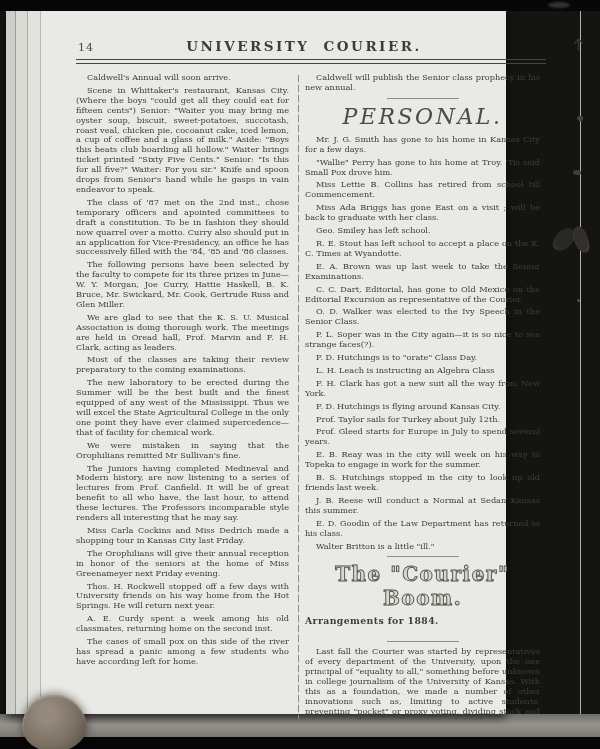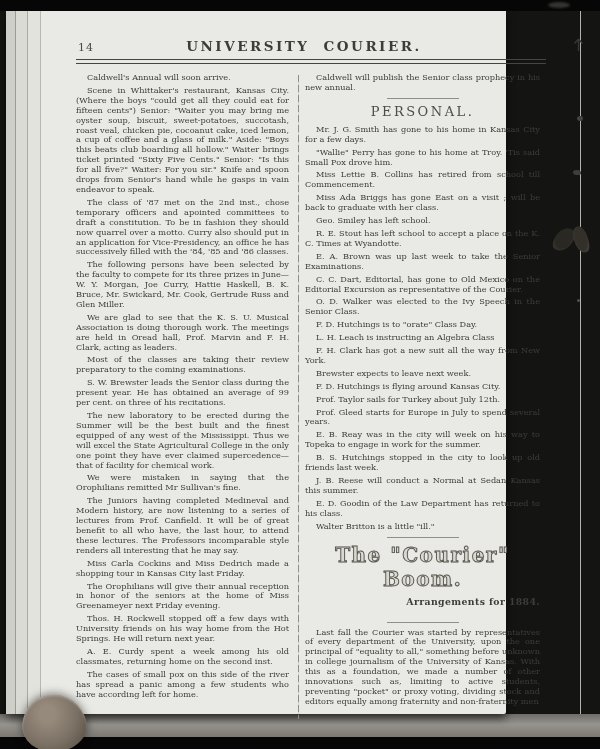--- a/index.html
+++ b/index.html
@@ -62,30 +62,30 @@
   .col-divider{width:1px;margin:2px 6px 0 9px;
     background:repeating-linear-gradient(180deg,#8e8e88 0 7px,rgba(142,142,136,.25) 7px 10px);}
   .col-right{width:235px;}
 
   .para{
     font-size:8.2px;line-height:9.9px;color:#3d3d3a;
     text-align:justify;text-indent:11px;margin:0 0 3px 0;
   }
   .rule-short{width:72px;border-top:1px solid #8f8f89;margin:5px auto;}
   .personal-heading{
-    text-align:center;font-size:13px;letter-spacing:2.5px;font-weight:400;
-    color:#4c4c48;margin:1px 0 6px;
+    text-align:center;font-size:22px;letter-spacing:2.5px;font-weight:400;
+    color:#4c4c48;margin:1px 0 6px;font-style:italic;
   }
   .boom-heading{
     text-align:center;font-size:20px;font-weight:bold;letter-spacing:1.5px;
     margin:3px 0 5px;color:#d9d9d3;
     -webkit-text-stroke:0.9px #57554d;text-stroke:0.9px #57554d;
     text-shadow:0 0 1px rgba(80,78,70,.55);
   }
-  .boom-sub{text-align:right;font-weight:bold;font-size:9.3px;color:#3d3d3a;margin:3px 0 15px;letter-spacing:.4px;}
+  .boom-sub{text-align:left;font-weight:bold;font-size:9.3px;color:#3d3d3a;margin:3px 0 15px;letter-spacing:.4px;}
 </style>
 </head>
 <body>
 
 <div class="band-top">
     <div class="smudge"></div>
   </div>
 <div class="strip-bottom-gray"></div>
 <div class="band-bottom"></div>
 
@@ -114,21 +114,20 @@
     <div class="double-rule"></div>
 
     <div class="columns">
       <div class="col-left">
           <p class="para">Caldwell's Annual will soon arrive.</p>
           <p class="para">Scene in Whittaker's restaurant, Kansas City. (Where the boys "could get all they could eat for fifteen cents") Senior: "Waiter you may bring me oyster soup, biscuit, sweet-potatoes, succotash, roast veal, chicken pie, cocoanut cake, iced lemon, a cup of coffee and a glass of milk." Aside: "Boys this beats club boarding all hollow." Waiter brings ticket printed "Sixty Five Cents." Senior: "Is this for all five?" Waiter: For you sir." Knife and spoon drops from Senior's hand while he gasps in vain endeavor to speak.</p>
           <p class="para">The class of '87 met on the 2nd inst., chose temporary officers and apointed committees to draft a constitution. To be in fashion they should now quarrel over a motto. Curry also should put in an application for Vice-Presidency, an office he has successively filled with the '84, '85 and '86 classes.</p>
           <p class="para">The following persons have been selected by the faculty to compete for its three prizes in June—W. Y. Morgan, Joe Curry, Hattie Haskell, B. K. Bruce, Mr. Swickard, Mr. Cook, Gertrude Russ and Glen Miller.</p>
           <p class="para">We are glad to see that the K. S. U. Musical Association is doing thorough work.  The meetings are held in Oread hall, Prof. Marvin and F. H. Clark, acting as leaders.</p>
           <p class="para">Most of the classes are taking their review preparatory to the coming examinations.</p>
-          <p class="para">S. W. Brewster leads the Senior class during the present year.  He has obtained an average of 99 per cent. on three of his recitations.</p>
           <p class="para">The new laboratory to be erected during the Summer will be the best built and the finest equipped of any west of the Mississippi.  Thus we will excel the State Agricultural College in the only one point they have ever claimed supercedence—that of facility for chemical work.</p>
           <p class="para">We were mistaken in saying that the Orophilians remitted Mr Sullivan's fine.</p>
           <p class="para">The Juniors having completed Medineval and Modern history, are now listening to a series of lectures from Prof. Canfield.  It will be of great benefit to all who have, the last hour, to attend these lectures.  The Professors incomparable style renders all interesting that he may say.</p>
           <p class="para">Miss Carla Cockins and Miss Dedrich made a shopping tour in Kansas City last Friday.</p>
           <p class="para">The Orophilians will give their annual reception in honor of the seniors at the home of Miss Greenameyer next Friday evening.</p>
           <p class="para">Thos. H. Rockwell stopped off a few days with University friends on his way home from the Hot Springs. He will return next year.</p>
           <p class="para">A. E. Curdy spent a week among his old classmates, returning home on the second inst.</p>
           <p class="para">The cases of small pox on this side of the river has spread a panic among a few students who have according left for home.</p>
         </div>
       <div class="col-divider"></div>
@@ -141,24 +140,24 @@
         <div>
             <p class="para">Mr. J. G. Smith has gone to his home in Kansas City for a few days.</p>
             <p class="para">"Wallie" Perry has gone to his home at Troy.  'Tis said Small Pox drove him.</p>
             <p class="para">Miss Lettie B. Collins has retired from school till Commencement.</p>
             <p class="para">Miss Ada Briggs has gone East on a visit ; will be back to graduate with her class.</p>
             <p class="para">Geo. Smiley has left school.</p>
             <p class="para">R. E. Stout has left school to accept a place on the K. C. Times at Wyandotte.</p>
             <p class="para">E. A. Brown was up last week to take the Senior Examinations.</p>
             <p class="para">C. C. Dart, Editorial, has gone to Old Mexico on the Editorial Excursion as representative of the Courier.</p>
             <p class="para">O. D. Walker was elected to the Ivy Speech in the Senior Class.</p>
+            <p class="para">P. L. Soper was in the City again—it is so nice to see strange faces(?).</p>
             <p class="para">F. D. Hutchings is to "orate" Class Day.</p>
             <p class="para">L. H. Leach is instructing an Algebra Class</p>
             <p class="para">F. H. Clark has got a new suit all the way from New York.</p>
-            <p class="para">Brewster expects to leave next week.</p>
             <p class="para">F. D. Hutchings is flying around Kansas City.</p>
             <p class="para">Prof. Taylor sails for Turkey about July 12th.</p>
             <p class="para">Prof. Gleed starts for Europe in July to spend several years.</p>
             <p class="para">E. B. Reay was in the city will week on his way to Topeka to engage in work for the summer.</p>
             <p class="para">B. S. Hutchings stopped in the city to look up old friends last week.</p>
             <p class="para">J. B. Reese will conduct a Normal at Sedan Kansas this summer.</p>
             <p class="para">E. D. Goodin of the Law Department has returned to his class.</p>
             <p class="para">Walter Britton is a little "ill."</p>
           </div>
         <div class="rule-short"></div>

